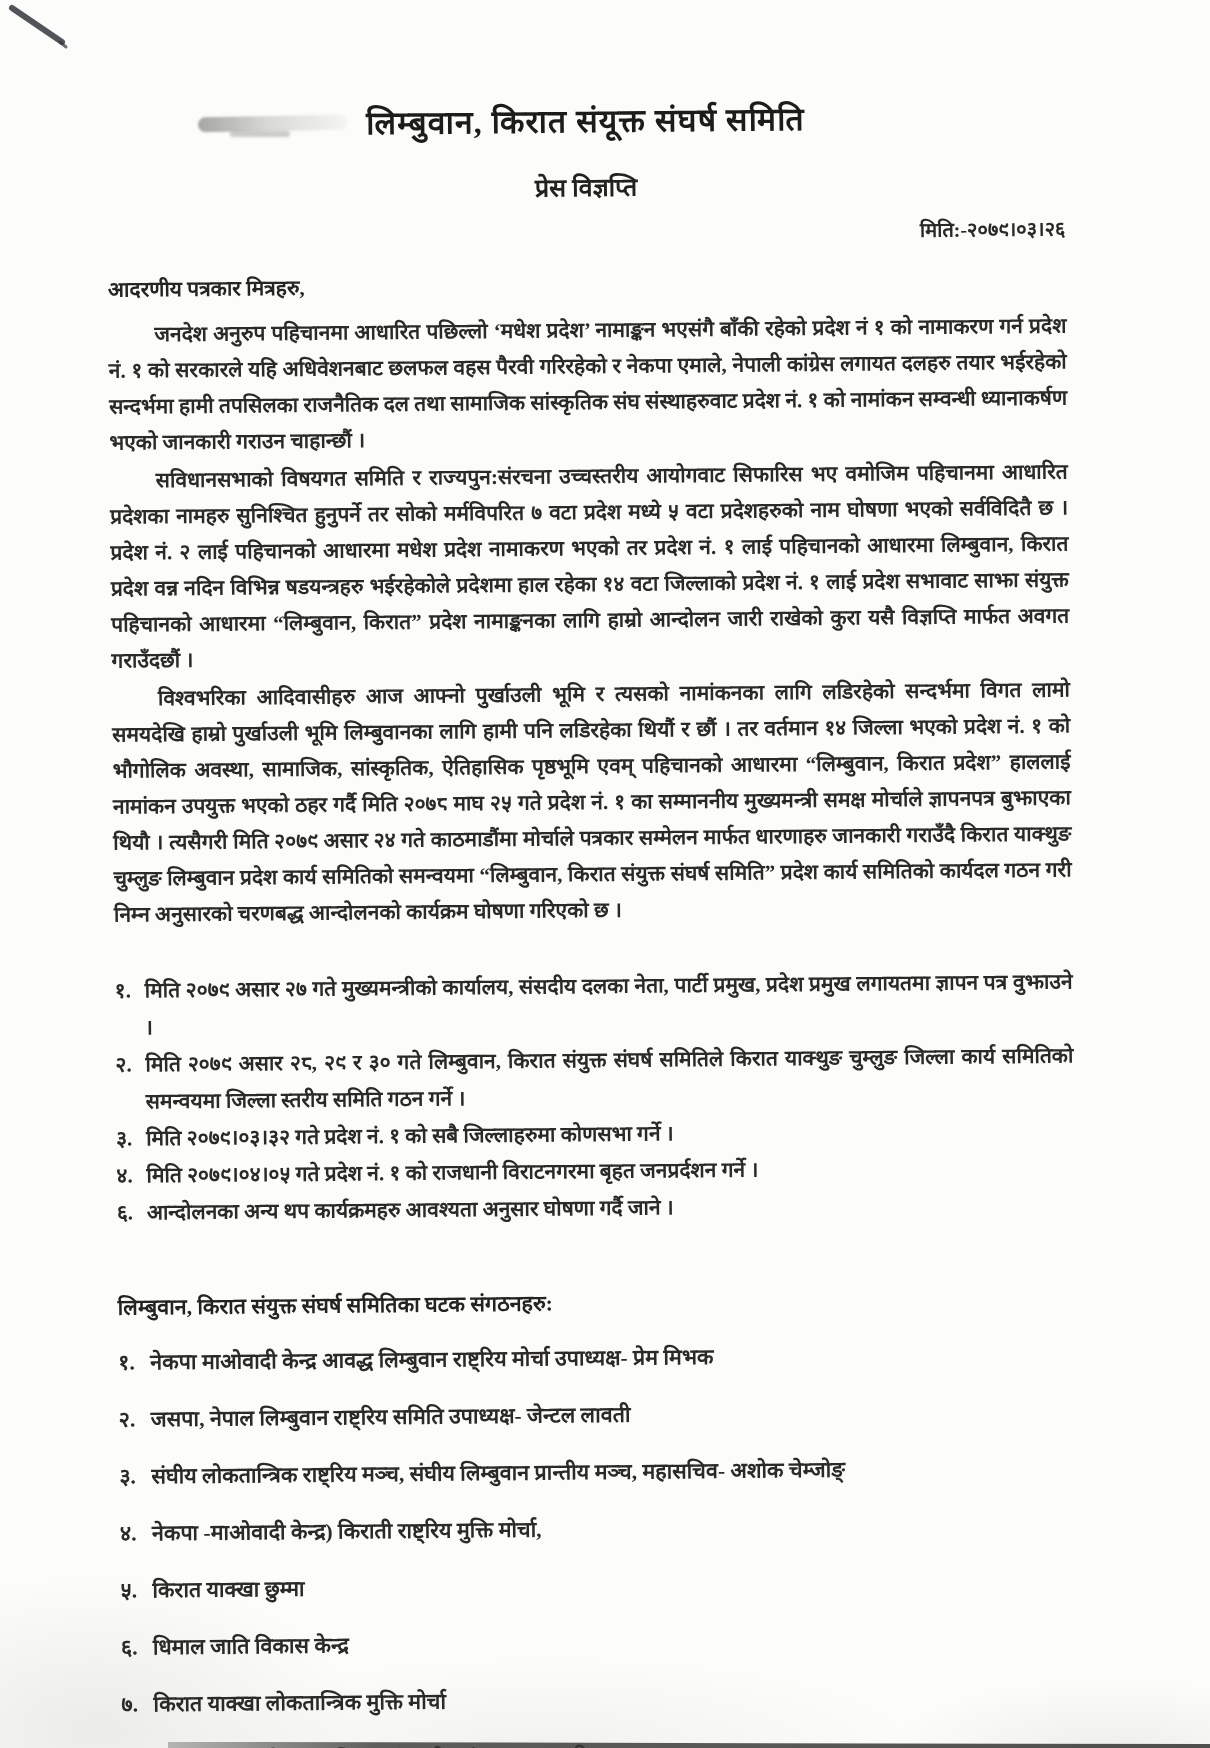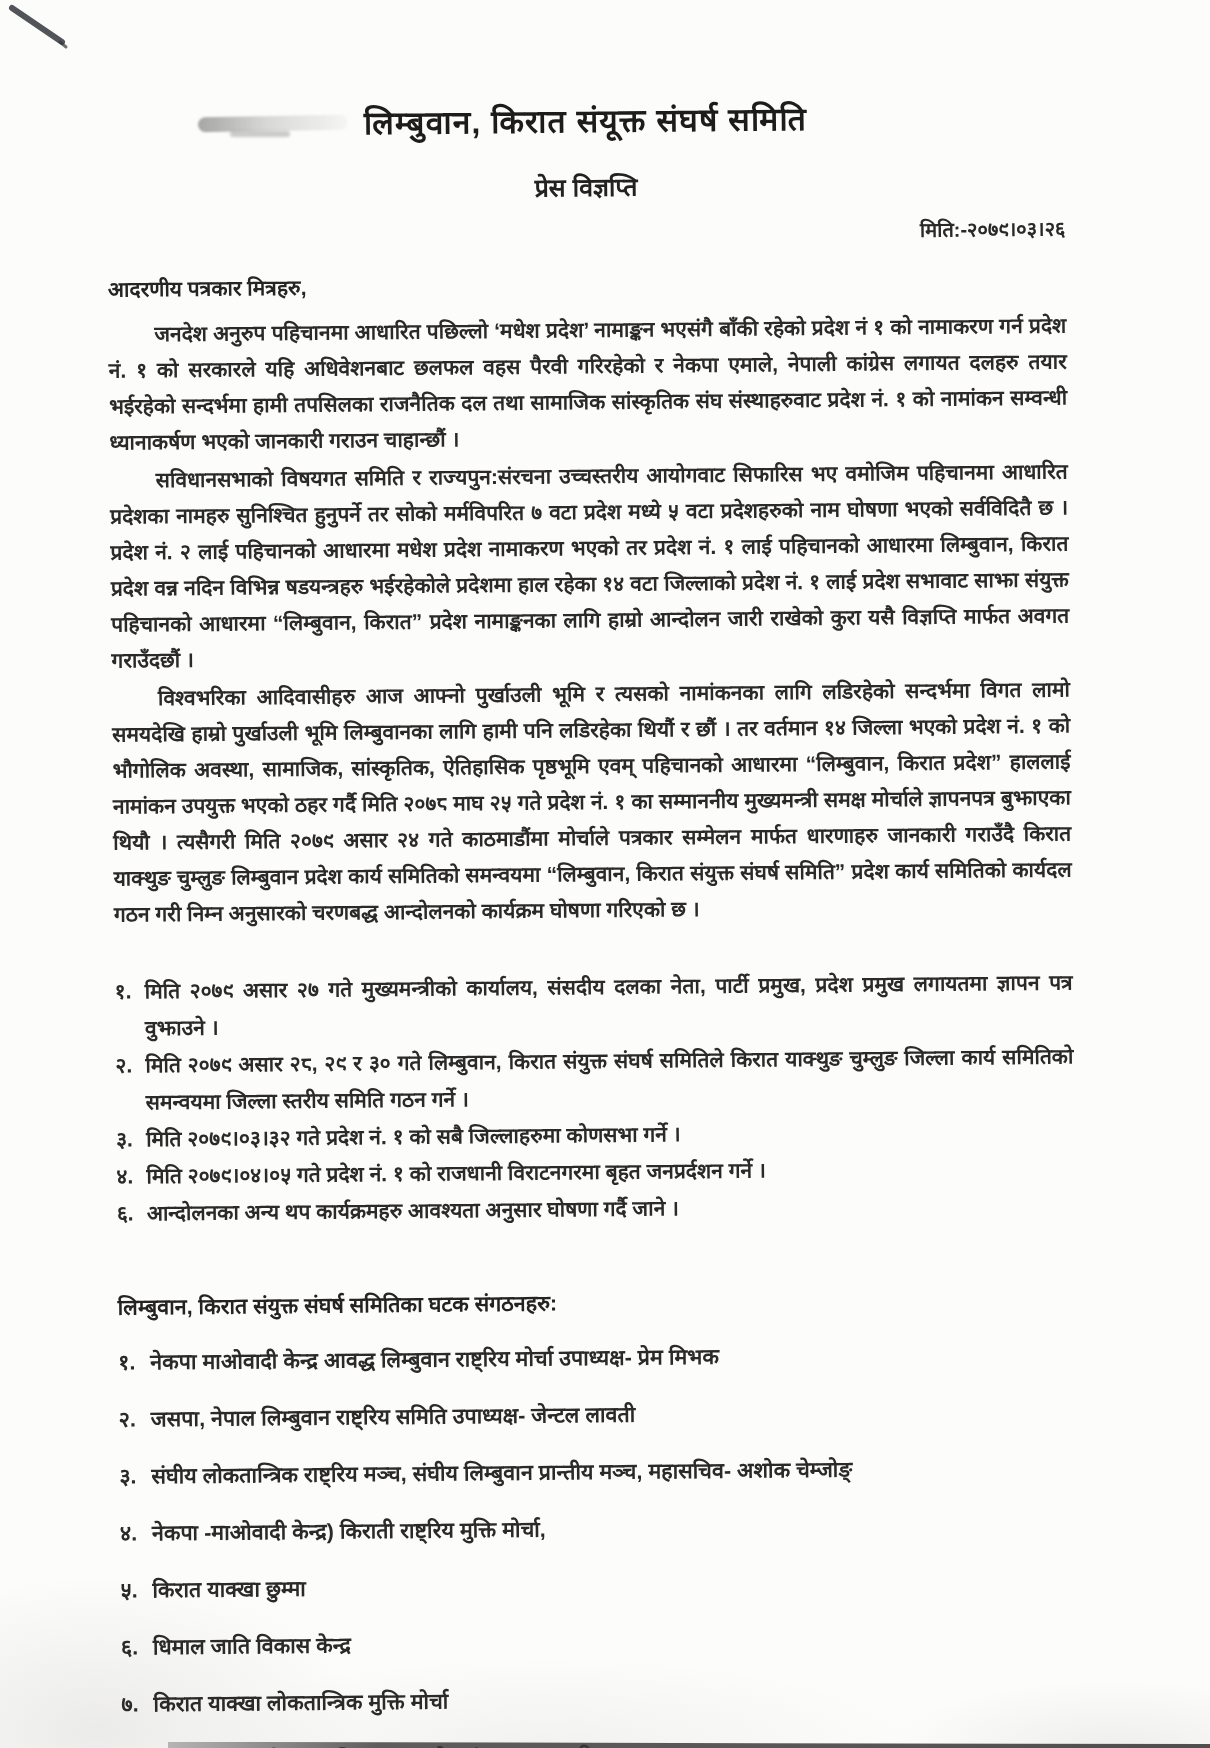--- a/index.html
+++ b/index.html
@@ -11,21 +11,21 @@
     position: relative;
     width: 1210px;
     height: 1748px;
     margin: 0 auto;
     overflow: hidden;
     background:
       radial-gradient(ellipse 380px 220px at 8% 99%, rgba(160,158,152,0.18), rgba(160,158,152,0) 70%),
       radial-gradient(ellipse 500px 120px at 45% 100%, rgba(150,150,146,0.10), rgba(150,150,146,0) 75%),
       radial-gradient(ellipse 300px 90px at 92% 100%, rgba(140,140,138,0.12), rgba(140,140,138,0) 75%),
       #fcfcfa;
-    font-family: Liberation Sans, sans-serif;
+    font-family: Liberation Serif, serif;
     color: #262524;
   }
   
   .pen-mark { position: absolute; top: 2px; left: 4px; }
   
   .title-smudge {
     position: absolute;
     left: 198px; top: 116px; width: 150px; height: 15px;
     border-radius: 8px;
     background: linear-gradient(to right, rgba(95,95,93,0.55), rgba(130,130,128,0.30) 45%, rgba(170,170,168,0.08));

